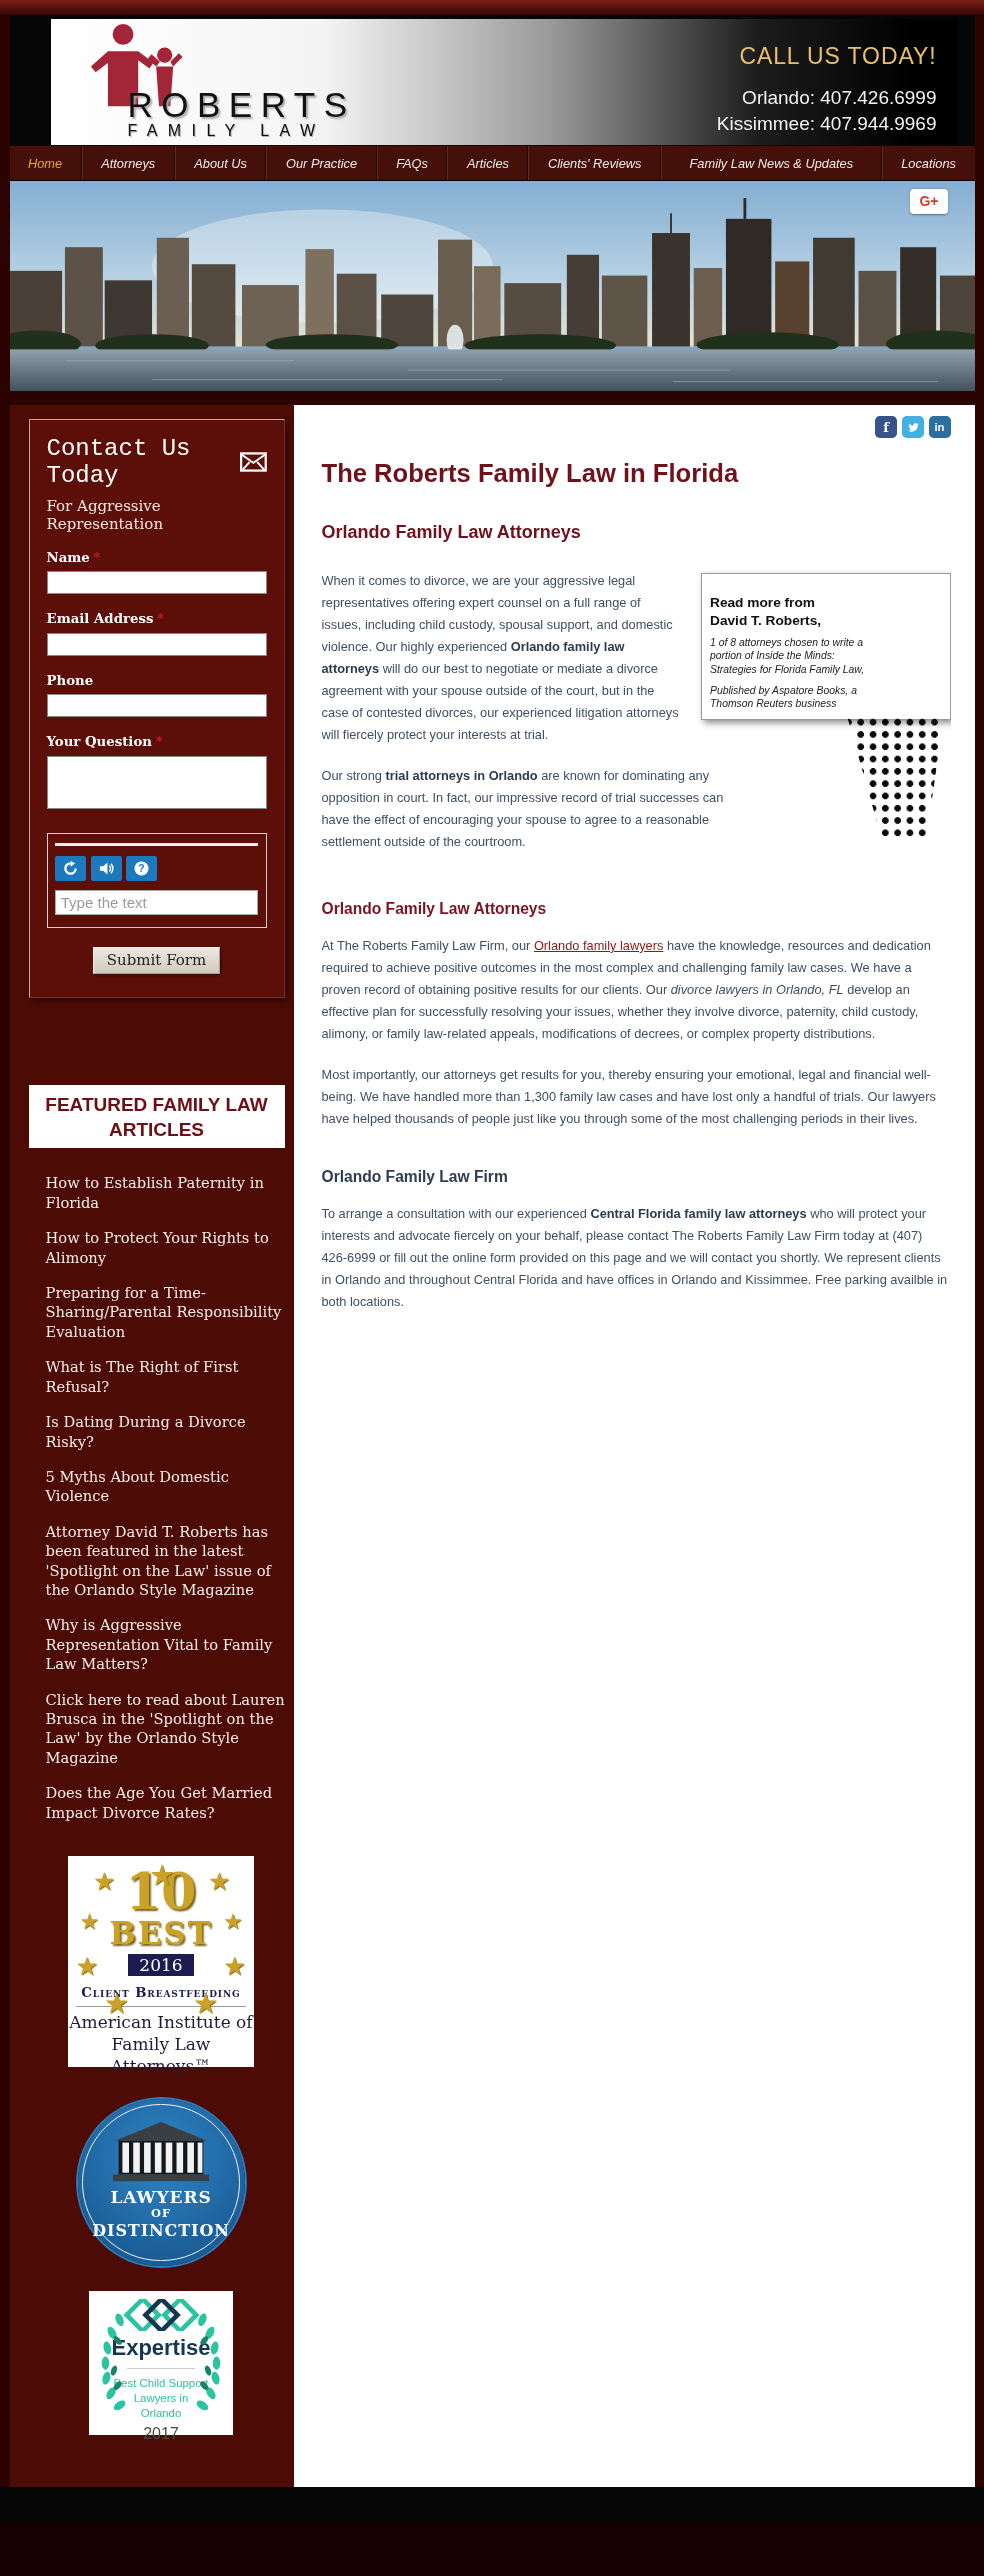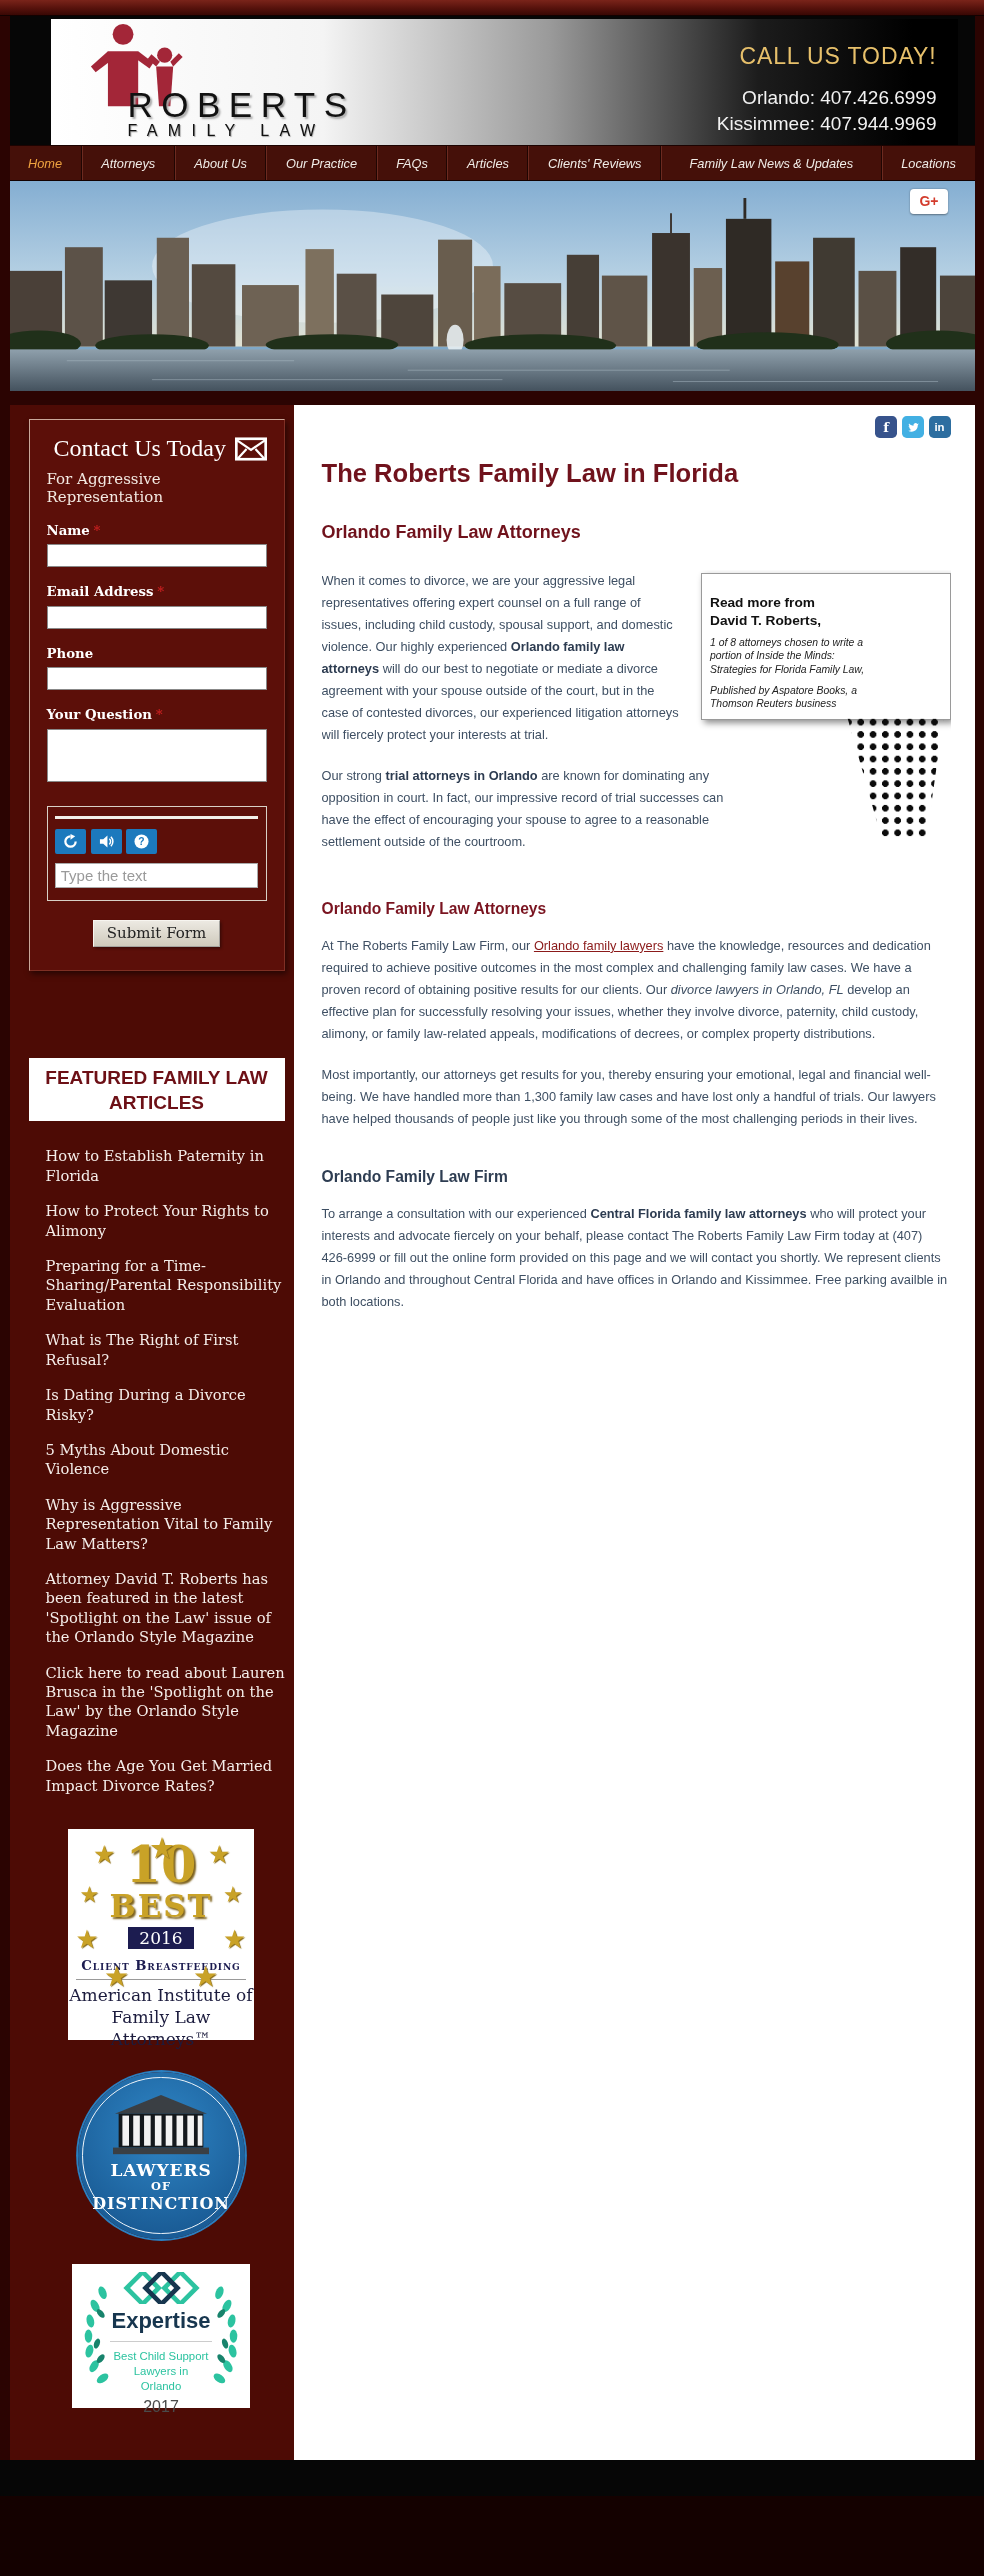--- a/index.html
+++ b/index.html
@@ -38,21 +38,21 @@
     color:#d33b2c; font-weight:bold; font-size:14px; display:flex; align-items:center; justify-content:center; cursor:pointer; box-shadow:0 0.9px 1.9px rgba(0,0,0,.4); }
 
   
   .content-row { display:flex; align-items:stretch; margin-top:14px; min-height:1866px; }
   .sidebar { width:284px; background:#4d0b05; padding:14px 0 38px 19px; flex-shrink:0; }
   .main { width:681px; background:#ffffff; padding:11.4px 24px 38px 28px; }
 
   
   .contact-box { width:256px; background:#5c0f09; border:0.9px solid #7f2f24; border-top:1.9px solid #caa89a; border-left:1.9px solid #caa89a; padding:15px 17px 23px 17px; box-shadow:1.9px 2.8px 5.7px rgba(0,0,0,.5); }
   .contact-title-row { display:flex; align-items:center; justify-content:space-between; }
-  .contact-title { color:#fff; font-family:Liberation Serif, serif; font-size:24px; font-weight:400;margin-left:7px; }
+  .contact-title { color:#fff; font-family:Liberation Mono, monospace; font-size:24px; font-weight:400; }
   .contact-sub { color:#f3e9e2; font-family:"DejaVu Serif", serif; font-size:15px; margin-top:7.6px; }
   .cfield { margin-top:17px; }
   .cfield:first-of-type { margin-top:32px; }
   .clabel { color:#fff; font-family:"DejaVu Serif", serif; font-weight:bold; font-size:13.3px; margin-bottom:6.6px; }
   .req { color:#c41f1f; margin-left:3.8px; }
   .cinput { width:100%; height:23px; border:0.9px solid #888; background:#fff; font-size:12.3px; padding:0 3.8px; }
   .ctextarea { width:100%; height:53px; border:0.9px solid #888; background:#fff; font-size:12.3px; padding:3.8px; resize:none; }
   .captcha { border:0.9px solid #d8d0c6; margin-top:21px; padding:9.5px 7.6px 11.4px 7.6px; }
   .cap-line { height:2.8px; background:#f2efe9; margin-bottom:9.5px; }
   .cap-buttons { display:flex; gap:4.7px; margin-bottom:9.5px; }
@@ -78,21 +78,21 @@
   .tb-org { color:#1c1c3e; font-family:"DejaVu Serif", serif; font-size:17px; line-height:22px; }
 
   
   .badge-distinction { position:relative; width:167px; height:167px; margin:32px auto 0 auto; border-radius:50%;
     background:radial-gradient(circle at 50% 35%, #2f86c6, #1a5c96 75%); box-shadow:0 0 0 1.9px #2a7fc0; display:flex; flex-direction:column; align-items:center; }
   .badge-distinction::after { content:""; position:absolute; inset:4.7px; border:1.9px solid #eef4f9; border-radius:50%; }
   .lod-text { position:absolute; bottom:26.5px; text-align:center; color:#fff; font-family:"DejaVu Serif", serif; font-weight:bold; letter-spacing:0.9px; width:100%; }
   .lod-l1 { font-size:17px; } .lod-l2 { font-size:11.4px; line-height:13.3px; } .lod-l3 { font-size:16px; }
 
   
-  .badge-expertise { position:relative; width:178px; height:144px; background:#fff; margin:25px auto 14px auto; text-align:center; padding-top:7.6px; }
+  .badge-expertise { position:relative; width:144px; height:144px; background:#fff; margin:25px auto 14px auto; text-align:center; padding-top:7.6px; }
   .exp-name { color:#17364f; font-weight:bold; font-size:22px; margin-top:1.9px; }
   .exp-divider { height:0.9px; background:#ccc; margin:6.6px 38px; }
   .exp-sub { color:#2cc3a0; font-size:11.4px; line-height:15px; }
   .exp-year { color:#4a4a4a; font-size:16px; margin-top:4.7px; }
   .laurel { position:absolute; top:21px; }
   .laurel.left { left:7.6px; } .laurel.right { right:7.6px; transform:scaleX(-1); }
 
   
   .social-row { display:flex; justify-content:flex-end; gap:4.7px; }
   .social { width:22px; height:22px; border-radius:4.7px; display:flex; align-items:center; justify-content:center; color:#fff; font-weight:bold; font-size:13.3px; cursor:pointer; }
@@ -304,22 +304,22 @@
           <div>ARTICLES</div>
         </div>
 
         <ul class="articles">
           <li>How to Establish Paternity in Florida</li>
           <li>How to Protect Your Rights to Alimony</li>
           <li>Preparing for a Time-Sharing/Parental Responsibility Evaluation</li>
           <li>What is The Right of First Refusal?</li>
           <li>Is Dating During a Divorce Risky?</li>
           <li>5 Myths About Domestic Violence</li>
+          <li>Attorney David T. Roberts has been featured in the latest 'Spotlight on the Law' issue of the Orlando Style Magazine</li>
           <li>Why is Aggressive Representation Vital to Family Law Matters?</li>
-          <li>Attorney David T. Roberts has been featured in the latest 'Spotlight on the Law' issue of the Orlando Style Magazine</li>
           <li>Click here to read about Lauren Brusca in the 'Spotlight on the Law' by the Orlando Style Magazine</li>
           <li>Does the Age You Get Married Impact Divorce Rates?</li>
         </ul>
 
         <div class="badge-tenbest">
           <span class="star" style="left:25px;top:11.4px;font-size:25px;">★</span>
           <span class="star" style="left:81px;top:1.9px;font-size:29px;">★</span>
           <span class="star" style="left:140px;top:11.4px;font-size:25px;">★</span>
           <span class="star" style="left:11.4px;top:53px;font-size:22px;">★</span>
           <span class="star" style="left:155px;top:53px;font-size:22px;">★</span>

